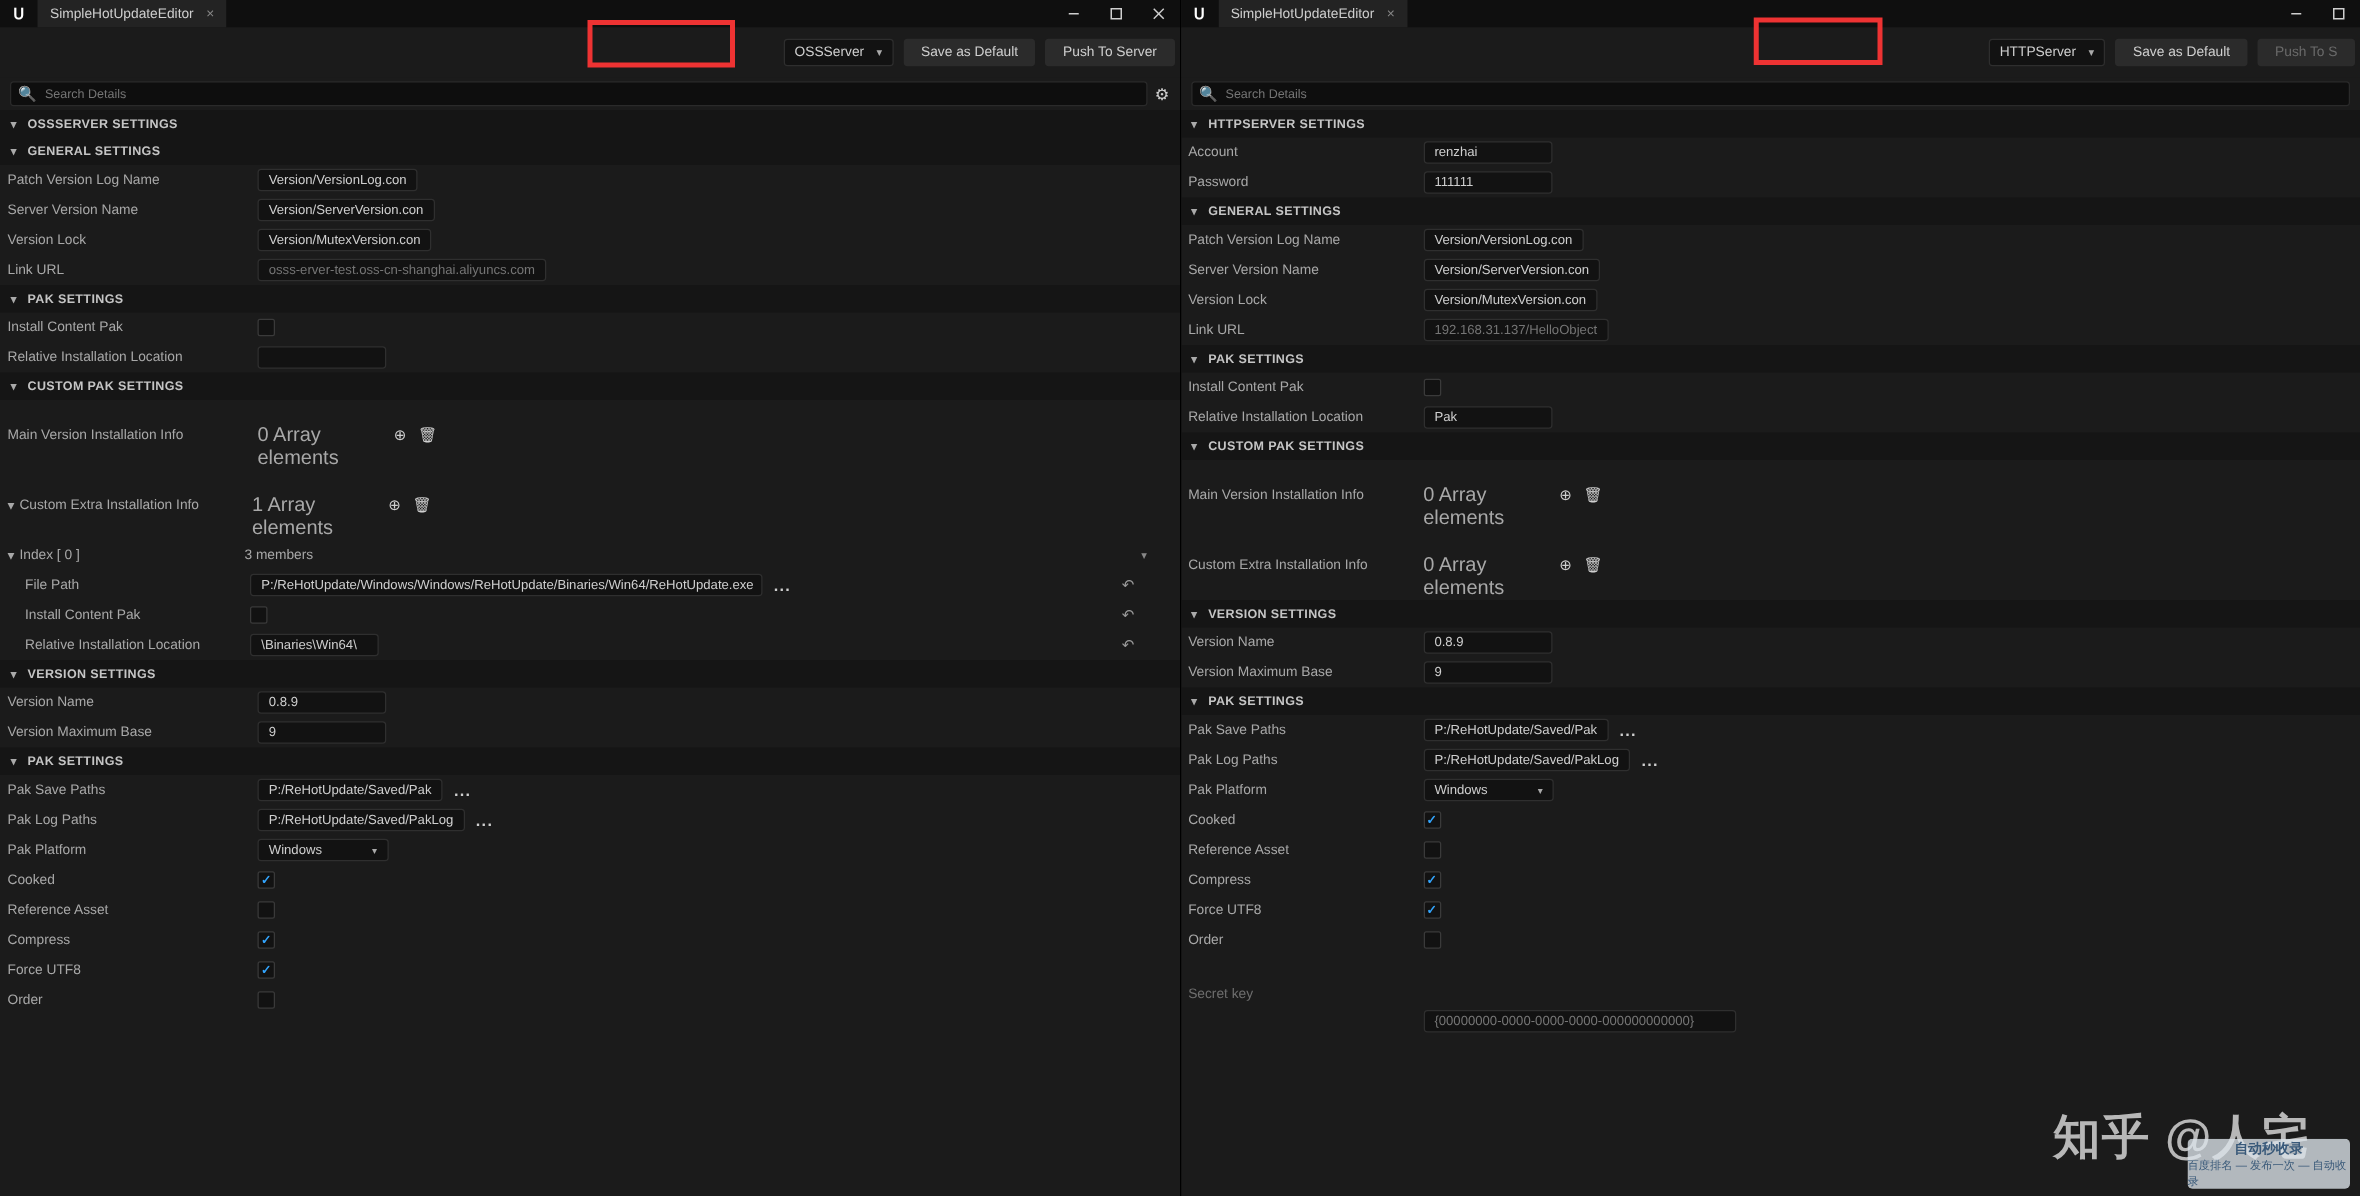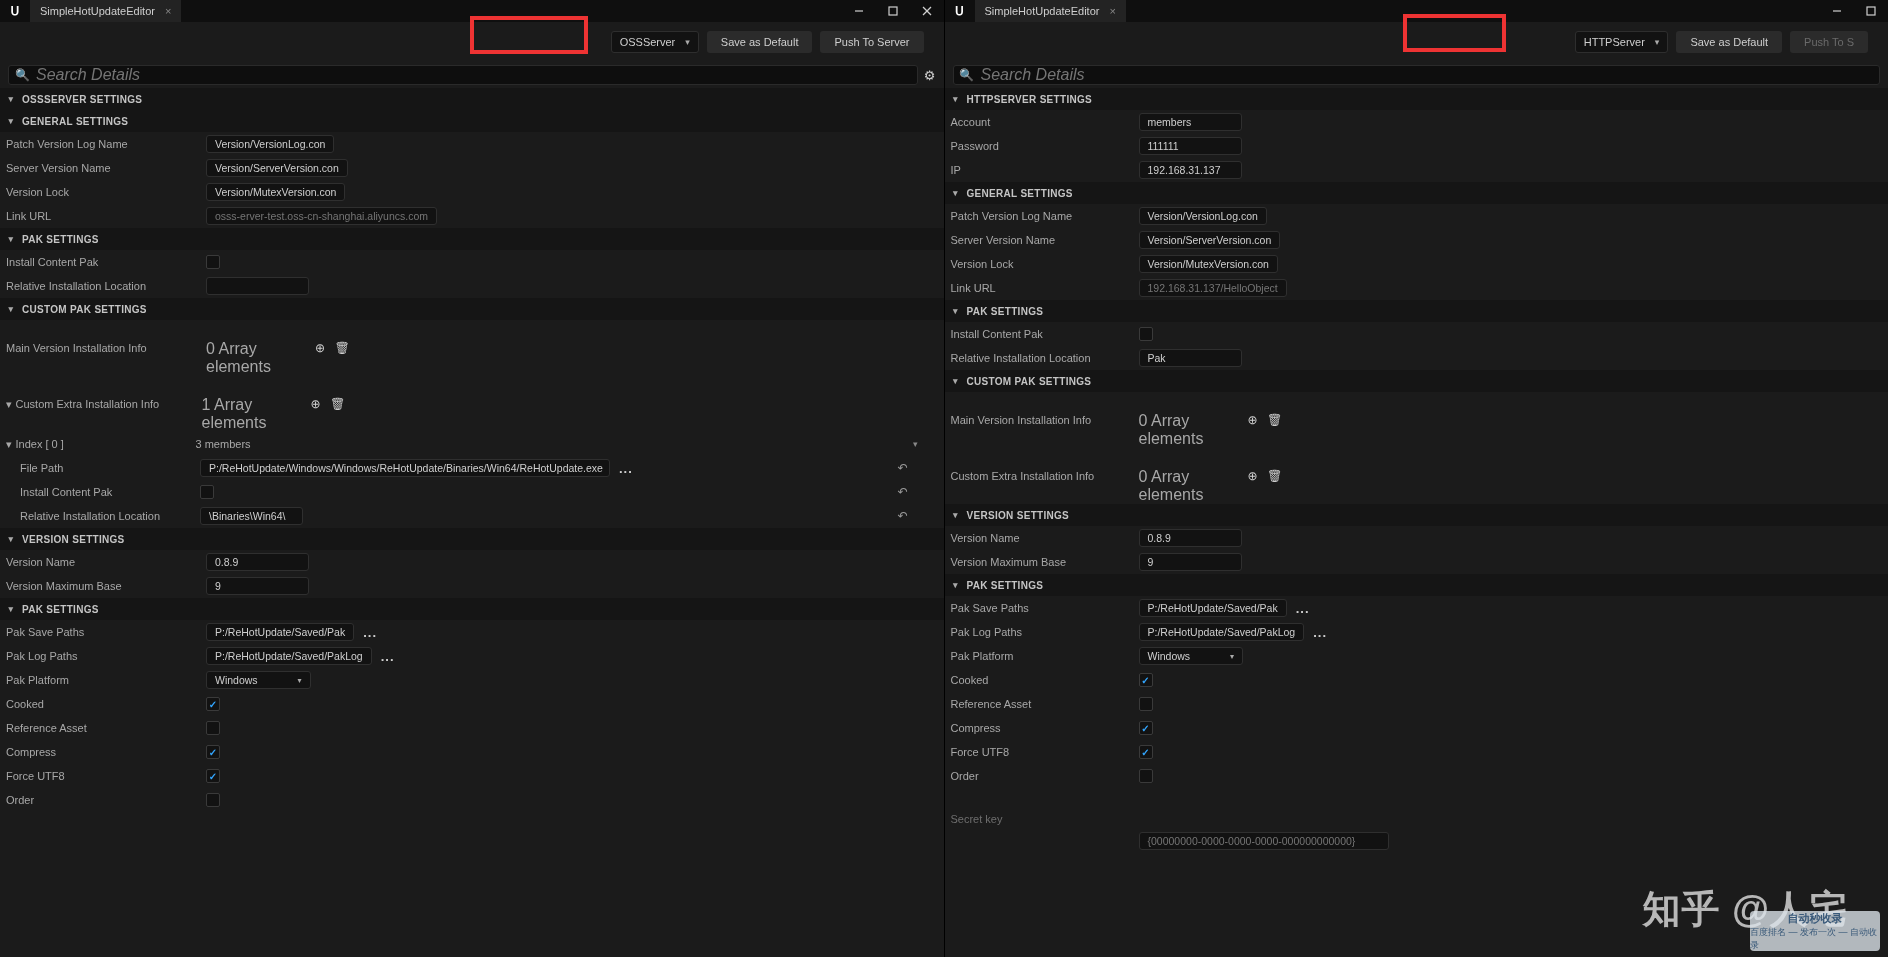--- a/index.html
+++ b/index.html
@@ -12,32 +12,32 @@
   .titlebar { display:flex; align-items:center; height:22px; background:#0f0f0f; }
   .titlebar .ueicon { width:30px; display:flex; align-items:center; justify-content:center; color:#fff; font-weight:bold; font-size:12px;}
   .titlebar .tab { display:flex; align-items:center; height:22px; padding:0 10px; background:#232323; color:#cfcfcf; font-size:11px; gap:10px;}
   .titlebar .tab .close { color:#888; font-size:11px; }
   .titlebar .spacer { flex:1; }
   .winbtns { display:flex; }
   .winbtn { width:34px; height:22px; display:flex; align-items:center; justify-content:center; color:#cfcfcf; font-size:11px; }
   .winbtn svg { width:10px; height:10px; stroke:#cfcfcf; stroke-width:1.2; fill:none; }
 
   
-  .toolbar { display:flex; align-items:center; justify-content:flex-end; height:40px; padding:0 20px; gap:8px; background:#1b1b1b; }
+  .toolbar { display:flex; align-items:center; justify-content:flex-end; height:40px; padding:0 4px; gap:8px; background:#1b1b1b; }
   .dropdown { display:flex; align-items:center; height:22px; padding:0 8px; background:#121212; border:1px solid #2e2e2e; border-radius:3px; color:#cfcfcf; gap:10px;}
   .dropdown .chev { font-size:9px; color:#aaa; }
   .btn { height:22px; padding:0 14px; background:#2b2b2b; border-radius:3px; display:flex; align-items:center; color:#cfcfcf;text-align:center; }
   .btn.disabled { color:#6a6a6a; }
   .highlight-box { position:absolute; border:4px solid #e33; pointer-events:none; }
 
   
   .searchrow { display:flex; align-items:center; height:26px; padding:0 8px; gap:6px; background:#1b1b1b; }
   .searchbox { flex:1; display:flex; align-items:center; height:20px; background:#0e0e0e; border:1px solid #2a2a2a; border-radius:3px; padding:0 6px; gap:6px; }
   .searchbox .mag { color:#888; font-size:12px; }
-  .searchbox input { flex:1; background:transparent; border:none; outline:none; color:#cfcfcf; font-size:16px;font-style:italic; }
+  .searchbox input { flex:1; background:transparent; border:none; outline:none; color:#cfcfcf; font-size:10px; }
   .gear { color:#cfcfcf; font-size:13px; }
 
   
   .body { flex:1; overflow:auto; }
   .section-hdr { display:flex; align-items:center; height:22px; padding:0 6px; gap:6px; background:#151515; font-size:10px; font-weight:bold; letter-spacing:0.3px; color:#c5c5c5;}
   .section-hdr .chev { font-size:9px; color:#aaa; display:inline-block; width:10px; text-align:center;}
   .row { display:flex; align-items:center; min-height:24px; padding:0 6px; }
   .row.indent2 { padding-left:20px; }
   .label { width:200px; flex-shrink:0; color:#a8a8a8; }
   .valcell { display:flex; align-items:center; gap:6px; }
@@ -332,33 +332,27 @@
     </div>
 
     <div class="body">
       <div class="section-hdr">
           <span class="chev">▾</span>
           <span>HTTPSERVER SETTINGS</span>
         </div>
       <div class="row">
           <span class="label" style="width:188px;">Account</span>
           <div class="valcell">
-            <div class="txtfield w100">members</div>
+            <div class="txtfield w100">renzhai</div>
           </div>
         </div>
       <div class="row">
           <span class="label" style="width:188px;">Password</span>
           <div class="valcell">
             <div class="txtfield w100">111111</div>
-          </div>
-        </div>
-      <div class="row">
-          <span class="label" style="width:188px;">IP</span>
-          <div class="valcell">
-            <div class="txtfield w100">192.168.31.137</div>
           </div>
         </div>
 
       <div class="section-hdr">
           <span class="chev">▾</span>
           <span>GENERAL SETTINGS</span>
         </div>
       <div class="row">
           <span class="label" style="width:188px;">Patch Version Log Name</span>
           <div class="valcell">

